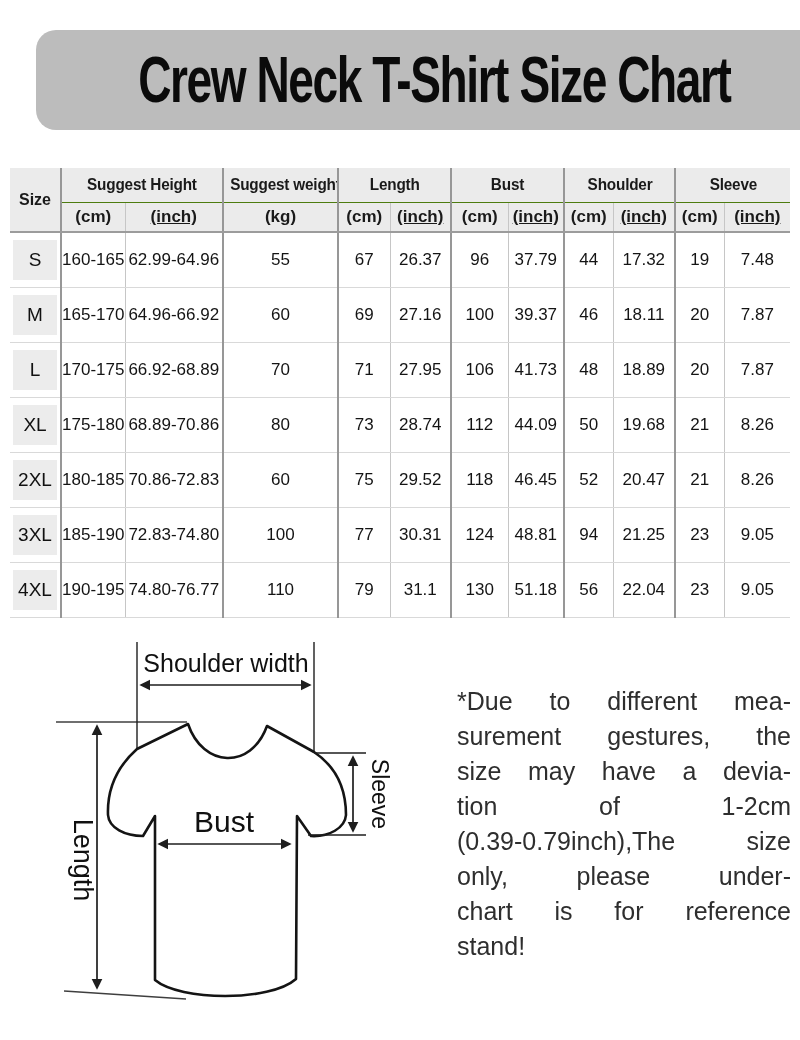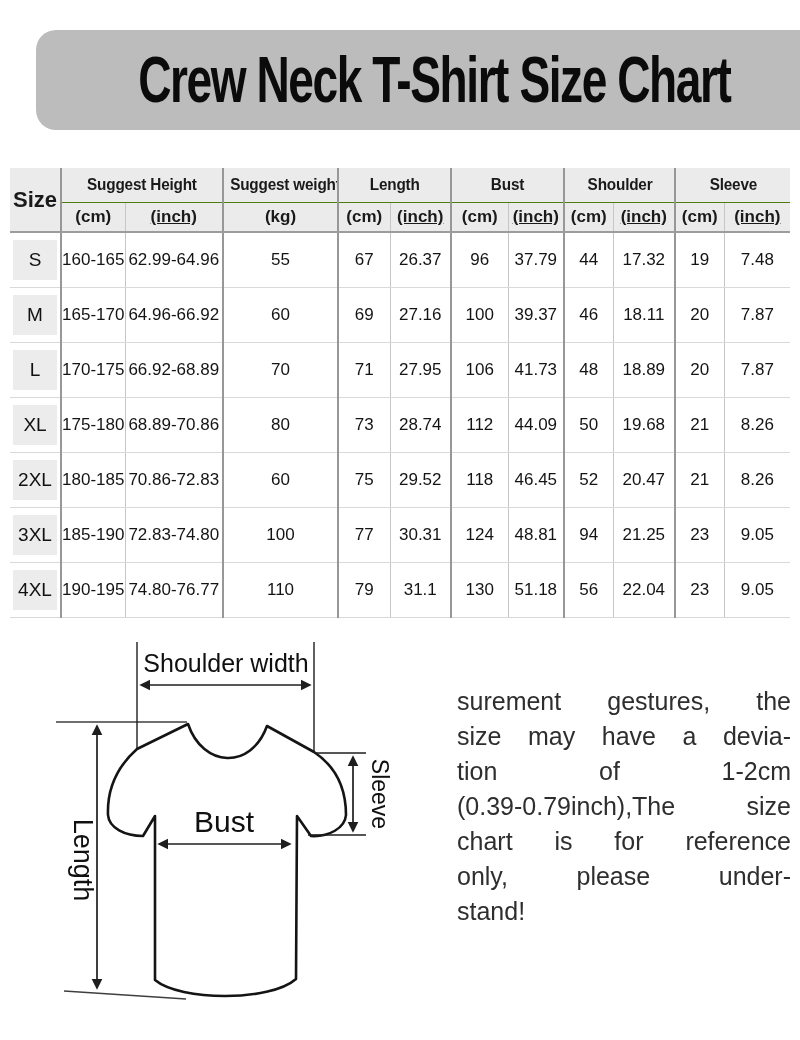--- a/index.html
+++ b/index.html
@@ -24,21 +24,21 @@
     position:absolute; left:10px; top:168px; width:780px;
     border-collapse:collapse; table-layout:fixed;
   }
   .size-table th, .size-table td {
     padding:0; margin:0; text-align:center; vertical-align:middle;
     overflow:hidden; white-space:nowrap;
   }
   .size-table thead th { background:#ebebeb; font-weight:700; color:#1a1a1a; }
   .thead-groups th { height:34px; font-size:17px; border-bottom:1px solid #4d7c0f; }
   .thead-groups th .gl { display:inline-block; transform:scaleX(0.9); letter-spacing:-0.2px; }
-  th.size-head { font-size:22px; font-weight:400; border-bottom:2px solid #9c9c9c; }
+  th.size-head { font-size:16px; font-weight:400; border-bottom:2px solid #9c9c9c; }
   .thead-units th { height:28px; font-size:17px; font-weight:400; border-bottom:2px solid #9c9c9c; }
   .size-table tbody td {
     height:54px; font-size:17px; color:#141414; background:#ffffff;
     border-bottom:1px solid #d9d9d9;
   }
   .group-end { border-right:2px solid #979797; }
   .inner-end { border-right:1px solid #c6c6c6; }
   .inch-h { color:#d05b67;text-decoration:underline; }
   td.inch { color:#9c4a50; }
   td.size-cell { background:#ffffff; }
@@ -265,20 +265,21 @@
     <line class="thinl" x1="268" y1="207" x2="326" y2="207"></line>
     <line class="meas" x1="313" y1="129" x2="313" y2="203" marker-start="url(#ah)" marker-end="url(#ah)"></line>
     <text class="dlabel" font-size="23" text-anchor="middle" transform="rotate(90 332 166)" x="332" y="166">Sleeve</text>
 
     <line class="meas" x1="57" y1="98" x2="57" y2="360" marker-start="url(#ah)" marker-end="url(#ah)"></line>
     <text class="dlabel" font-size="27" text-anchor="middle" transform="rotate(90 34 232)" x="34" y="232">Length</text>
   </svg>
 </div>
 
 <div class="note">
+  <div class="note-line">*Due to different mea-</div>
   <div class="note-line">surement gestures, the</div>
   <div class="note-line">size may have a devia-</div>
   <div class="note-line">tion of 1-2cm</div>
   <div class="note-line">(0.39-0.79inch),The size</div>
+  <div class="note-line">only, please under-</div>
   <div class="note-line">chart is for reference</div>
-  <div class="note-line">only, please under-</div>
   <div class="note-line no-j">stand!</div>
 </div>
 
 </body></html>

